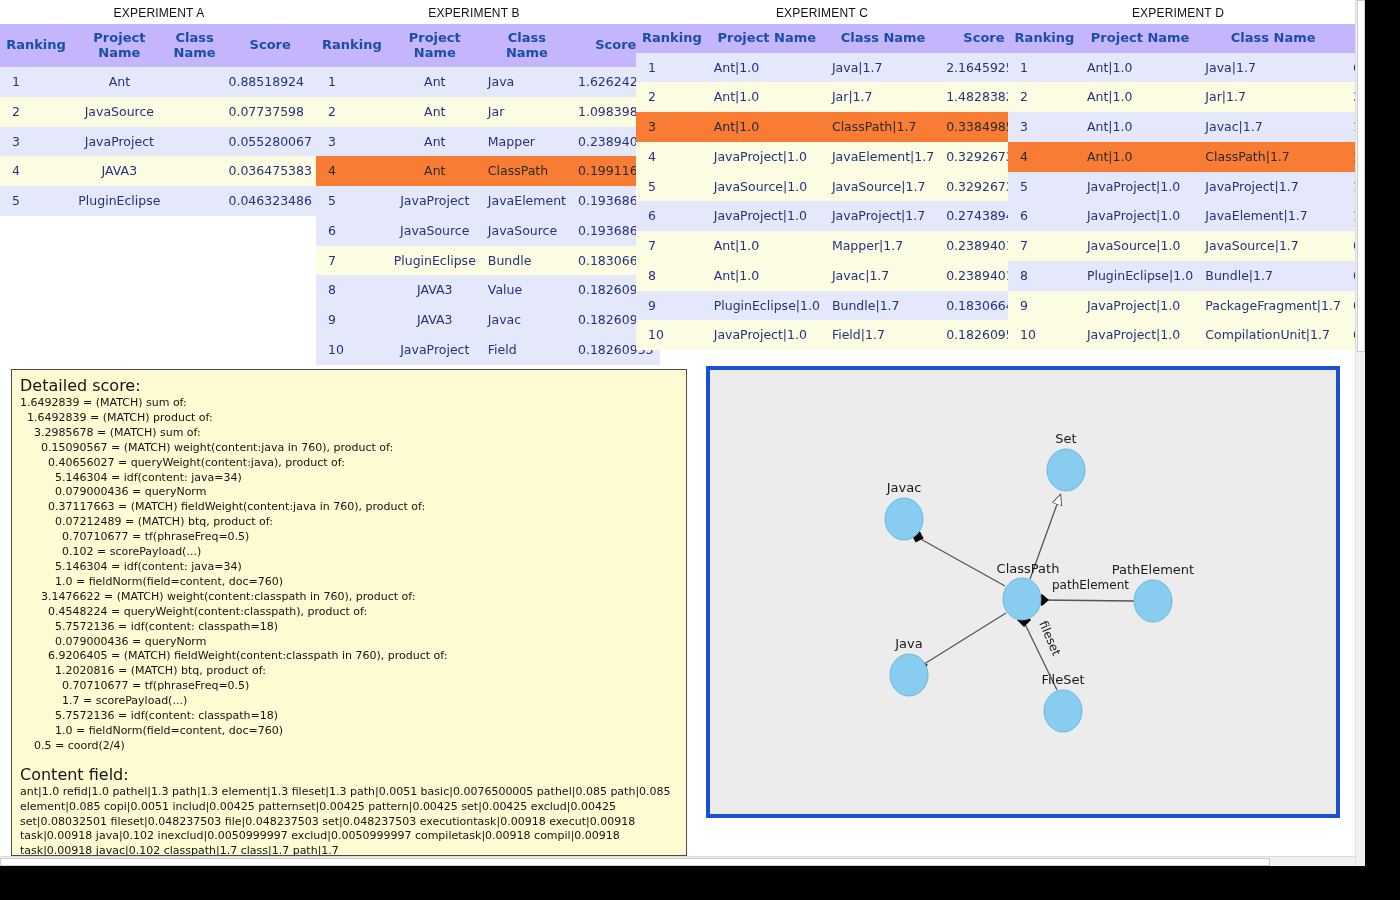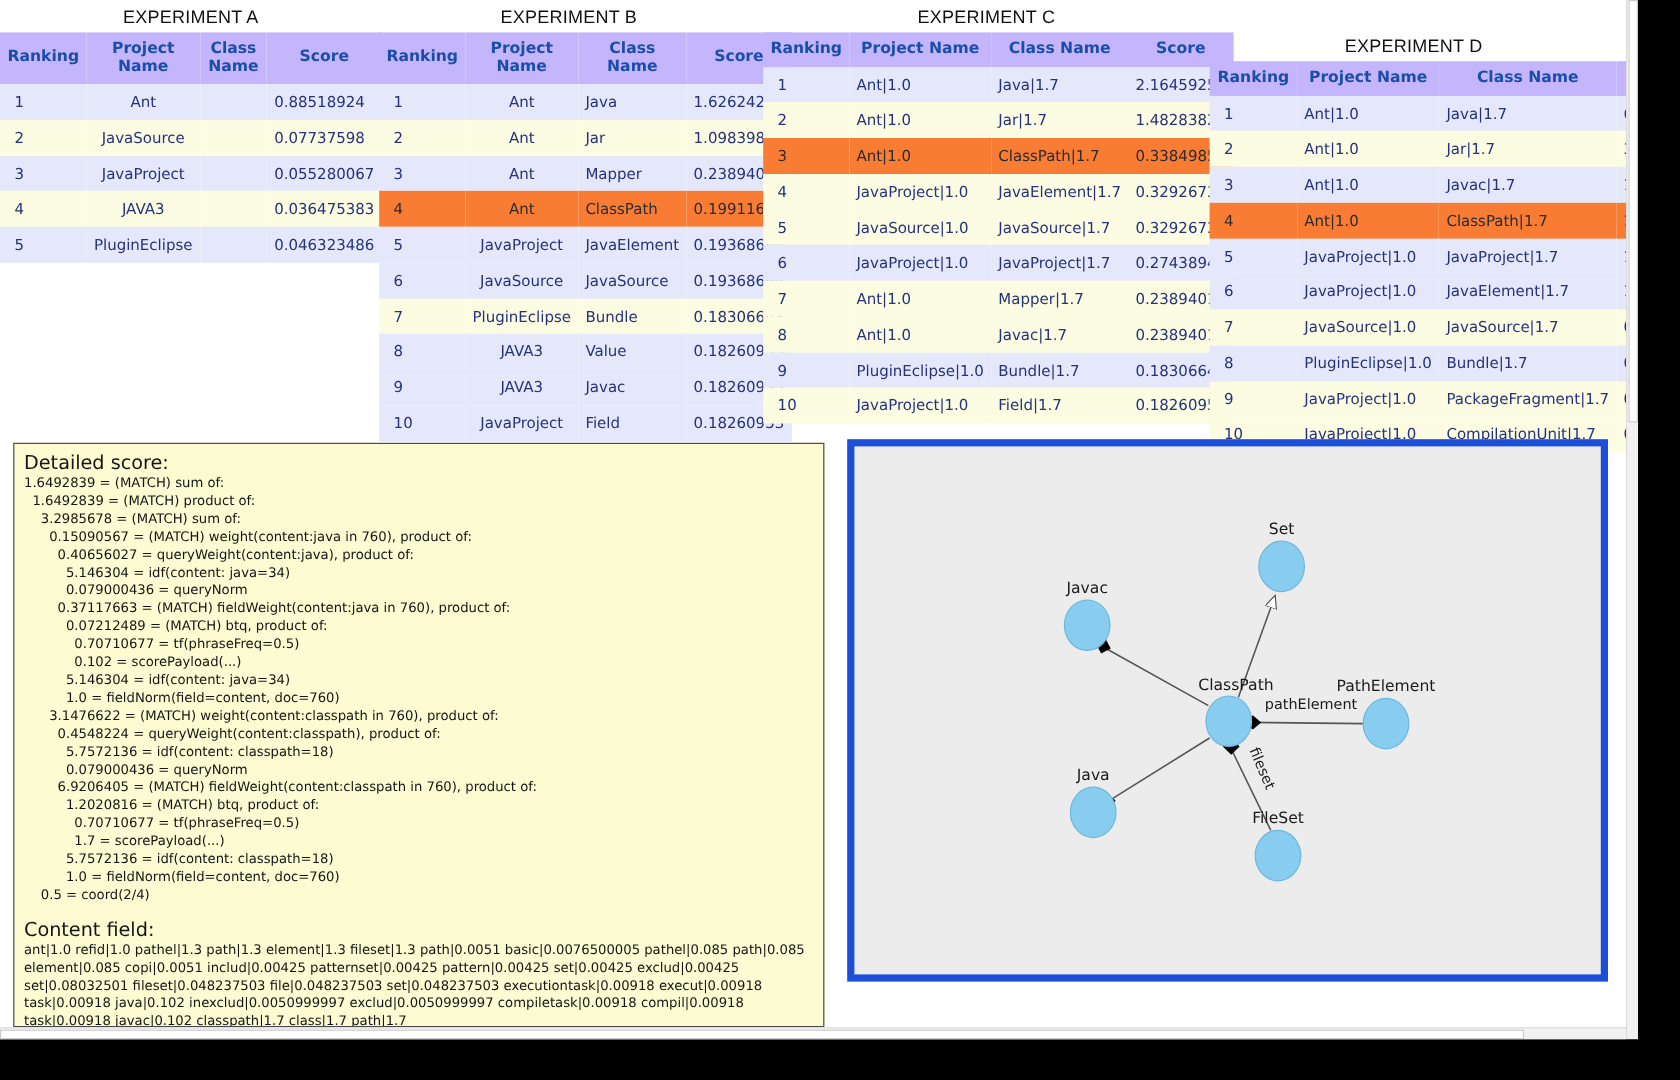--- a/index.html
+++ b/index.html
@@ -75,21 +75,21 @@
     width: 1420px;
     height: 365px;
   }
   .exp-block {
     position: absolute;
     top: 0;
   }
   .exp-title {
     text-align: center;
     font-family: "Liberation Sans", sans-serif;
-    font-size: 15px;
+    font-size: 12px;
     color: #111111;
     letter-spacing: 0.2px;
     padding: 6px 0 4px 0;
   }
   table.rank {
     border-collapse: collapse;
     width: 100%;
     font-family: "DejaVu Sans", sans-serif;
   }
   table.rank th {
@@ -174,21 +174,21 @@
     word-break: break-word;
   }
 
   .graph-panel {
     position: absolute;
     left: 706px;
     top: 366px;
     width: 634px;
     height: 452px;
     background: #ececec;
-    border: 6px solid #1d4ed8;
+    border: 4px solid #1d4ed8;
     box-sizing: border-box;
     overflow: hidden;
   }
   .graph-panel svg { display: block; }
   .node-label {
     font-family: "DejaVu Sans", sans-serif;
     font-size: 13px;
     fill: #1a1a1a;
   }
   .edge-label {
@@ -396,21 +396,21 @@
             <td class="c-rank">10</td>
             <td class="c-proj">JavaProject|1.0</td>
             <td class="c-class">Field|1.7</td>
             <td class="c-score">0.18260953</td>
           </tr>
         </tbody>
       </table>
     </div>
 
     <div class="exp-block" style="left:1008px; width:400px;">
-      <div class="exp-title" style="width:340px;margin-top:24px;">EXPERIMENT D</div>
+      <div class="exp-title" style="width:340px;">EXPERIMENT D</div>
       <table class="rank tbl-wide">
         <thead>
           <tr>
             <th class="c-rank">Ranking</th>
             <th class="c-proj">Project Name</th>
             <th class="c-class">Class Name</th>
             <th class="c-score">Score</th>
           </tr>
         </thead>
         <tbody>

